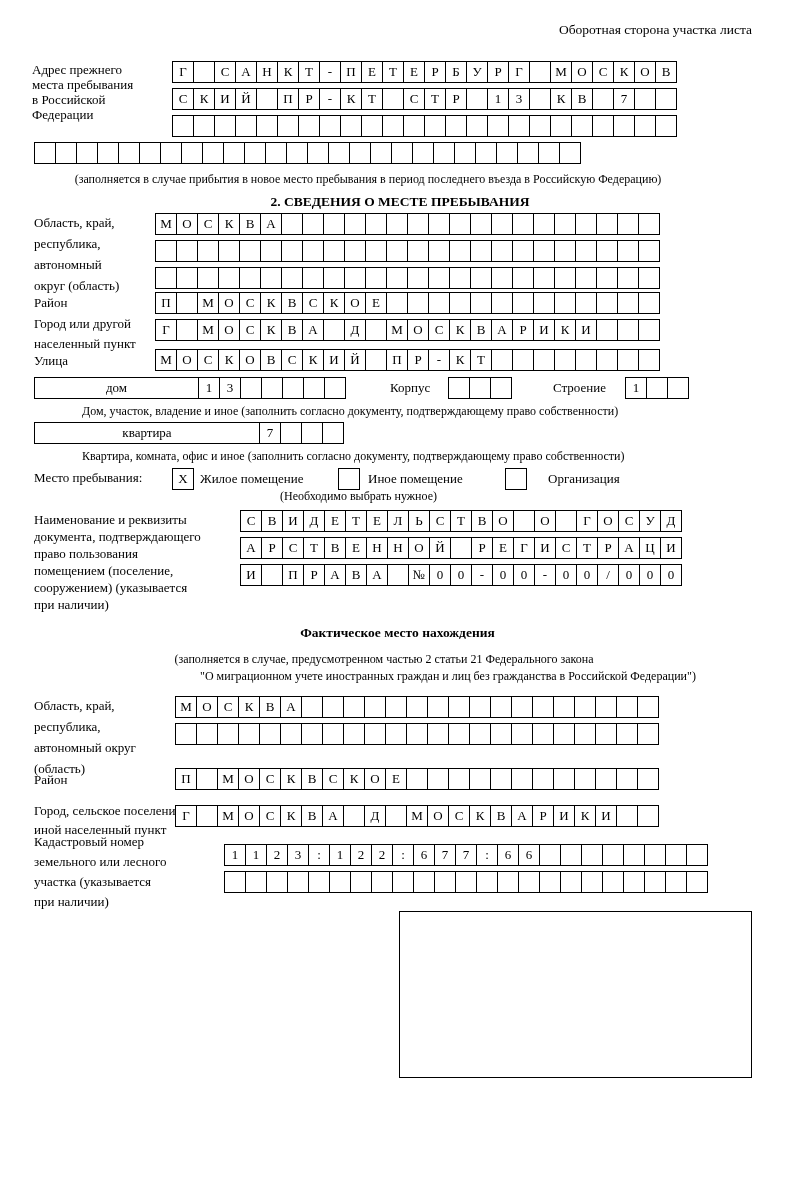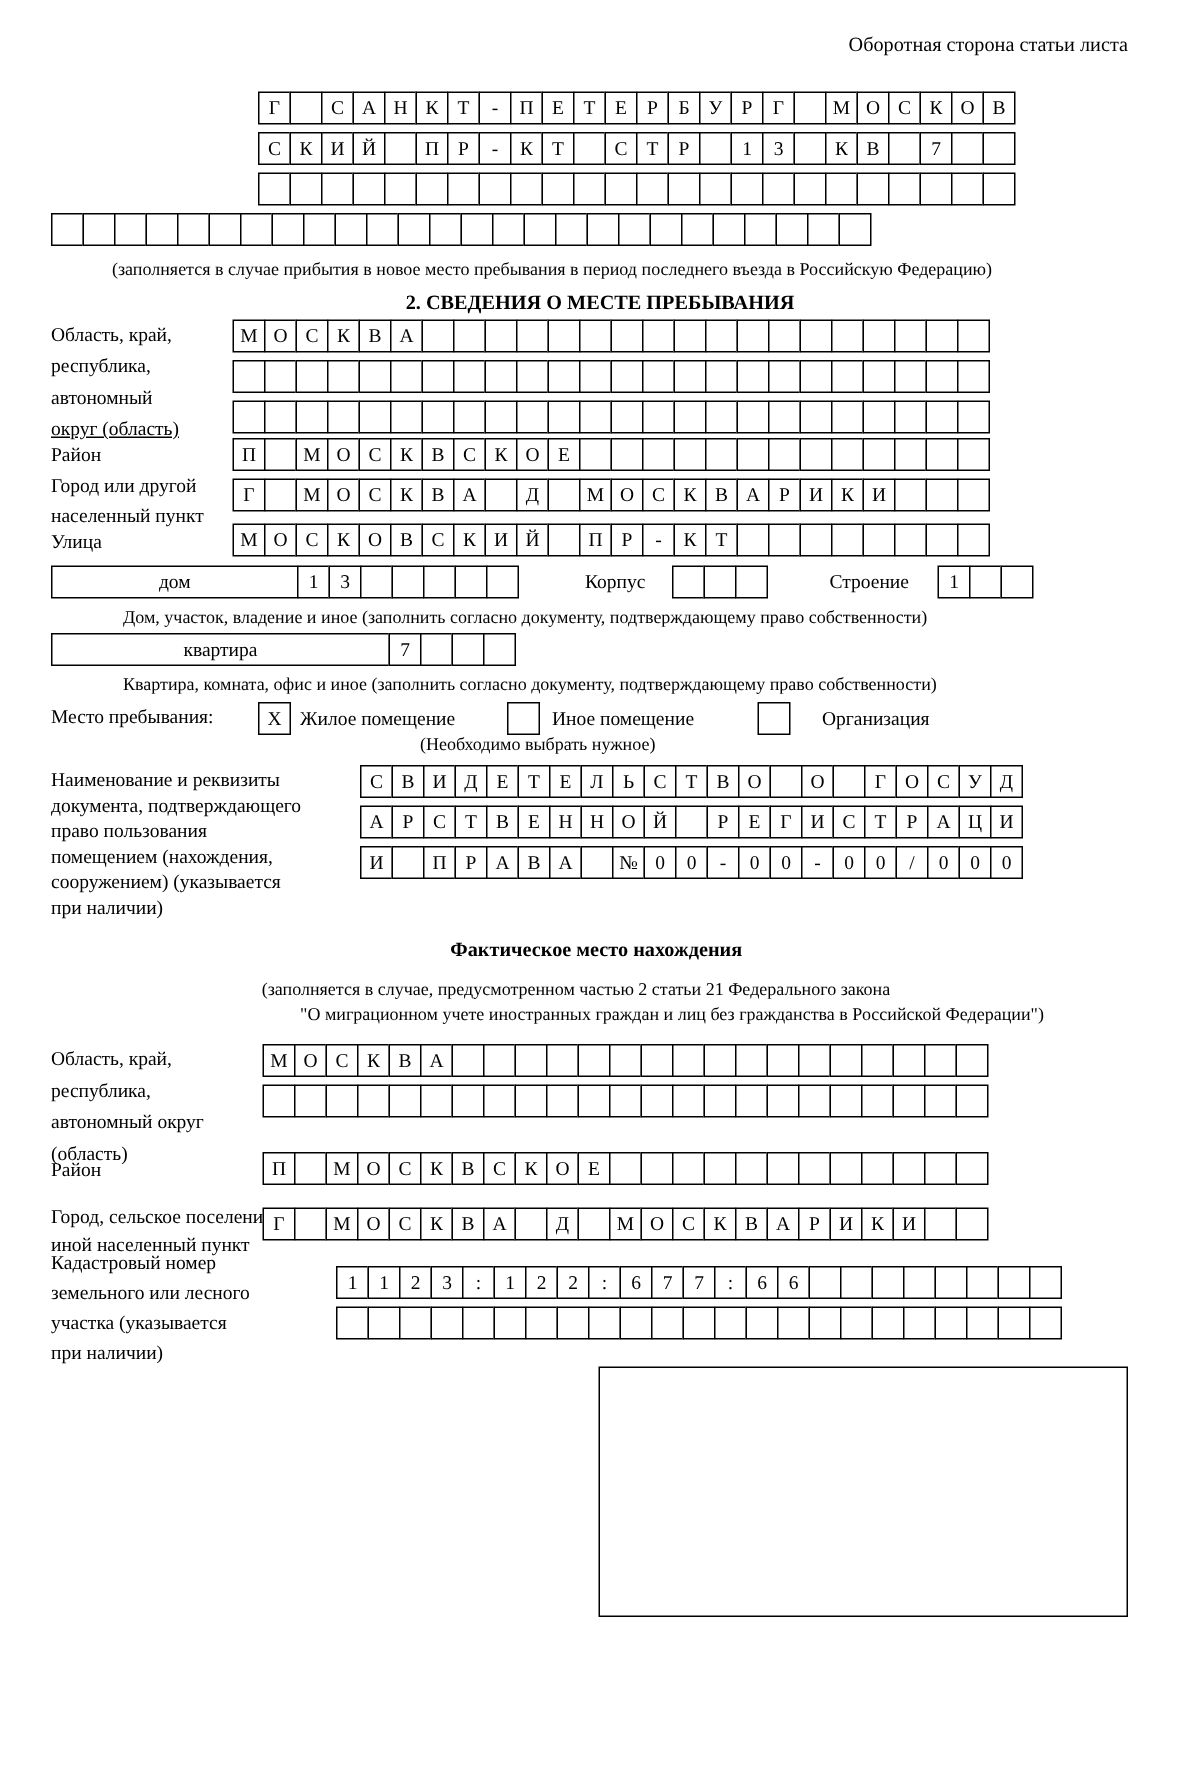--- a/index.html
+++ b/index.html
@@ -75,22 +75,28 @@
   .bigbox {
     border: 1px solid #000;
     box-sizing: border-box;
   }
 </style>
 </head>
 <body>
 
 <div class="page">
 
-  <div class="hdr-right">Оборотная сторона статьи листа</div>
-
+  <div class="hdr-right">Оборотная сторона участка листа</div>
+
+  <div class="abs" style="left:32px; top:62px; width:140px;">
+    <div class="lbl">Адрес прежнего</div>
+    <div class="lbl">места пребывания</div>
+    <div class="lbl">в Российской</div>
+    <div class="lbl">Федерации</div>
+  </div>
 
   <div class="abs cells" style="left:172px; top:61px;">
     <div class="cell">Г</div>
     <div class="cell"></div>
     <div class="cell">С</div>
     <div class="cell">А</div>
     <div class="cell">Н</div>
     <div class="cell">К</div>
     <div class="cell">Т</div>
     <div class="cell">-</div>
@@ -196,21 +202,21 @@
   </div>
 
   <div class="abs note" style="left:0; top:172px; width:736px;">(заполняется в случае прибытия в новое место пребывания в период последнего въезда в Российскую Федерацию)</div>
 
   <div class="abs center bold" style="left:0; top:194px; width:800px; font-size:13.5px;">2. СВЕДЕНИЯ О МЕСТЕ ПРЕБЫВАНИЯ</div>
 
   <div class="abs" style="left:34px; top:215px; width:140px;">
     <div class="lbl">Область, край,</div>
     <div class="lbl" style="margin-top:6px;">республика,</div>
     <div class="lbl" style="margin-top:6px;">автономный</div>
-    <div class="lbl" style="margin-top:6px;text-decoration:underline;">округ (область)</div>
+    <div class="lbl" style="margin-top:6px;">округ (область)</div>
   </div>
 
   <div class="abs cells" style="left:155px; top:213px;">
     <div class="cell">М</div>
     <div class="cell">О</div>
     <div class="cell">С</div>
     <div class="cell">К</div>
     <div class="cell">В</div>
     <div class="cell">А</div>
     <div class="cell"></div>
@@ -414,21 +420,21 @@
   <div class="abs cell" style="left:338px; top:468px;"></div>
   <div class="abs lbl" style="left:368px; top:471px;">Иное помещение</div>
   <div class="abs cell" style="left:505px; top:468px;"></div>
   <div class="abs lbl" style="left:548px; top:471px;">Организация</div>
   <div class="abs small" style="left:232px; top:489px;">(Необходимо выбрать нужное)</div>
 
   <div class="abs" style="left:34px; top:512px; width:205px;">
     <div class="lbl">Наименование и реквизиты</div>
     <div class="lbl" style="margin-top:2px;">документа, подтверждающего</div>
     <div class="lbl" style="margin-top:2px;">право пользования</div>
-    <div class="lbl" style="margin-top:2px;">помещением (нахождения,</div>
+    <div class="lbl" style="margin-top:2px;">помещением (поселение,</div>
     <div class="lbl" style="margin-top:2px;">сооружением) (указывается</div>
     <div class="lbl" style="margin-top:2px;">при наличии)</div>
   </div>
 
   <div class="abs cells" style="left:240px; top:510px;">
     <div class="cell">С</div>
     <div class="cell">В</div>
     <div class="cell">И</div>
     <div class="cell">Д</div>
     <div class="cell">Е</div>

